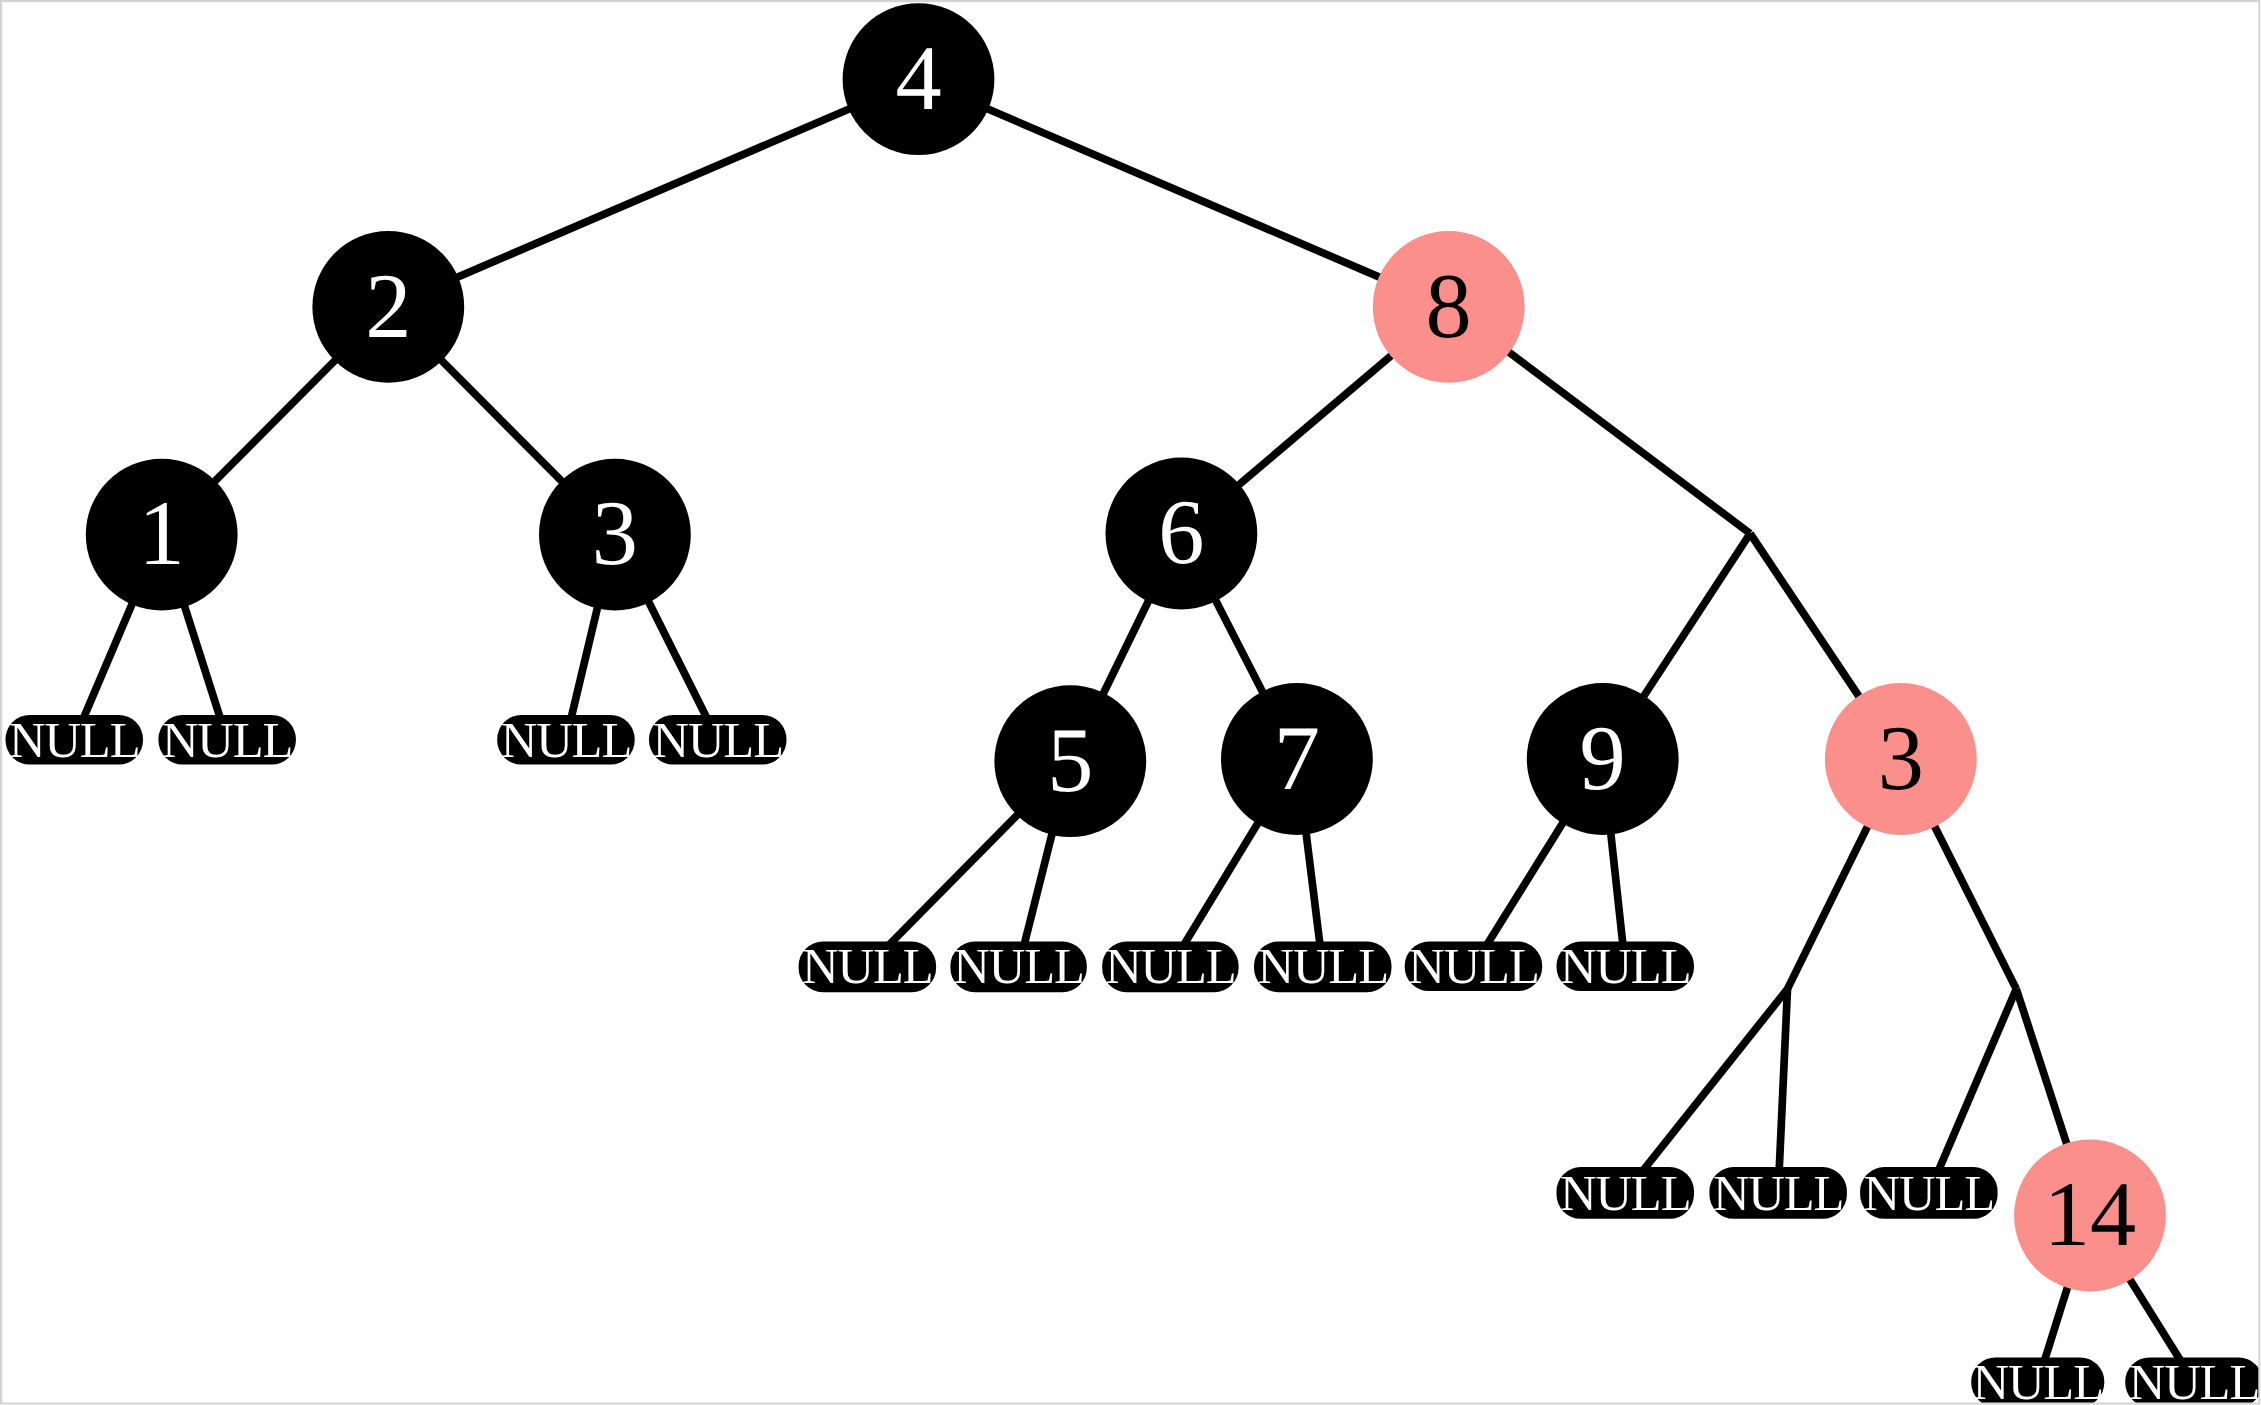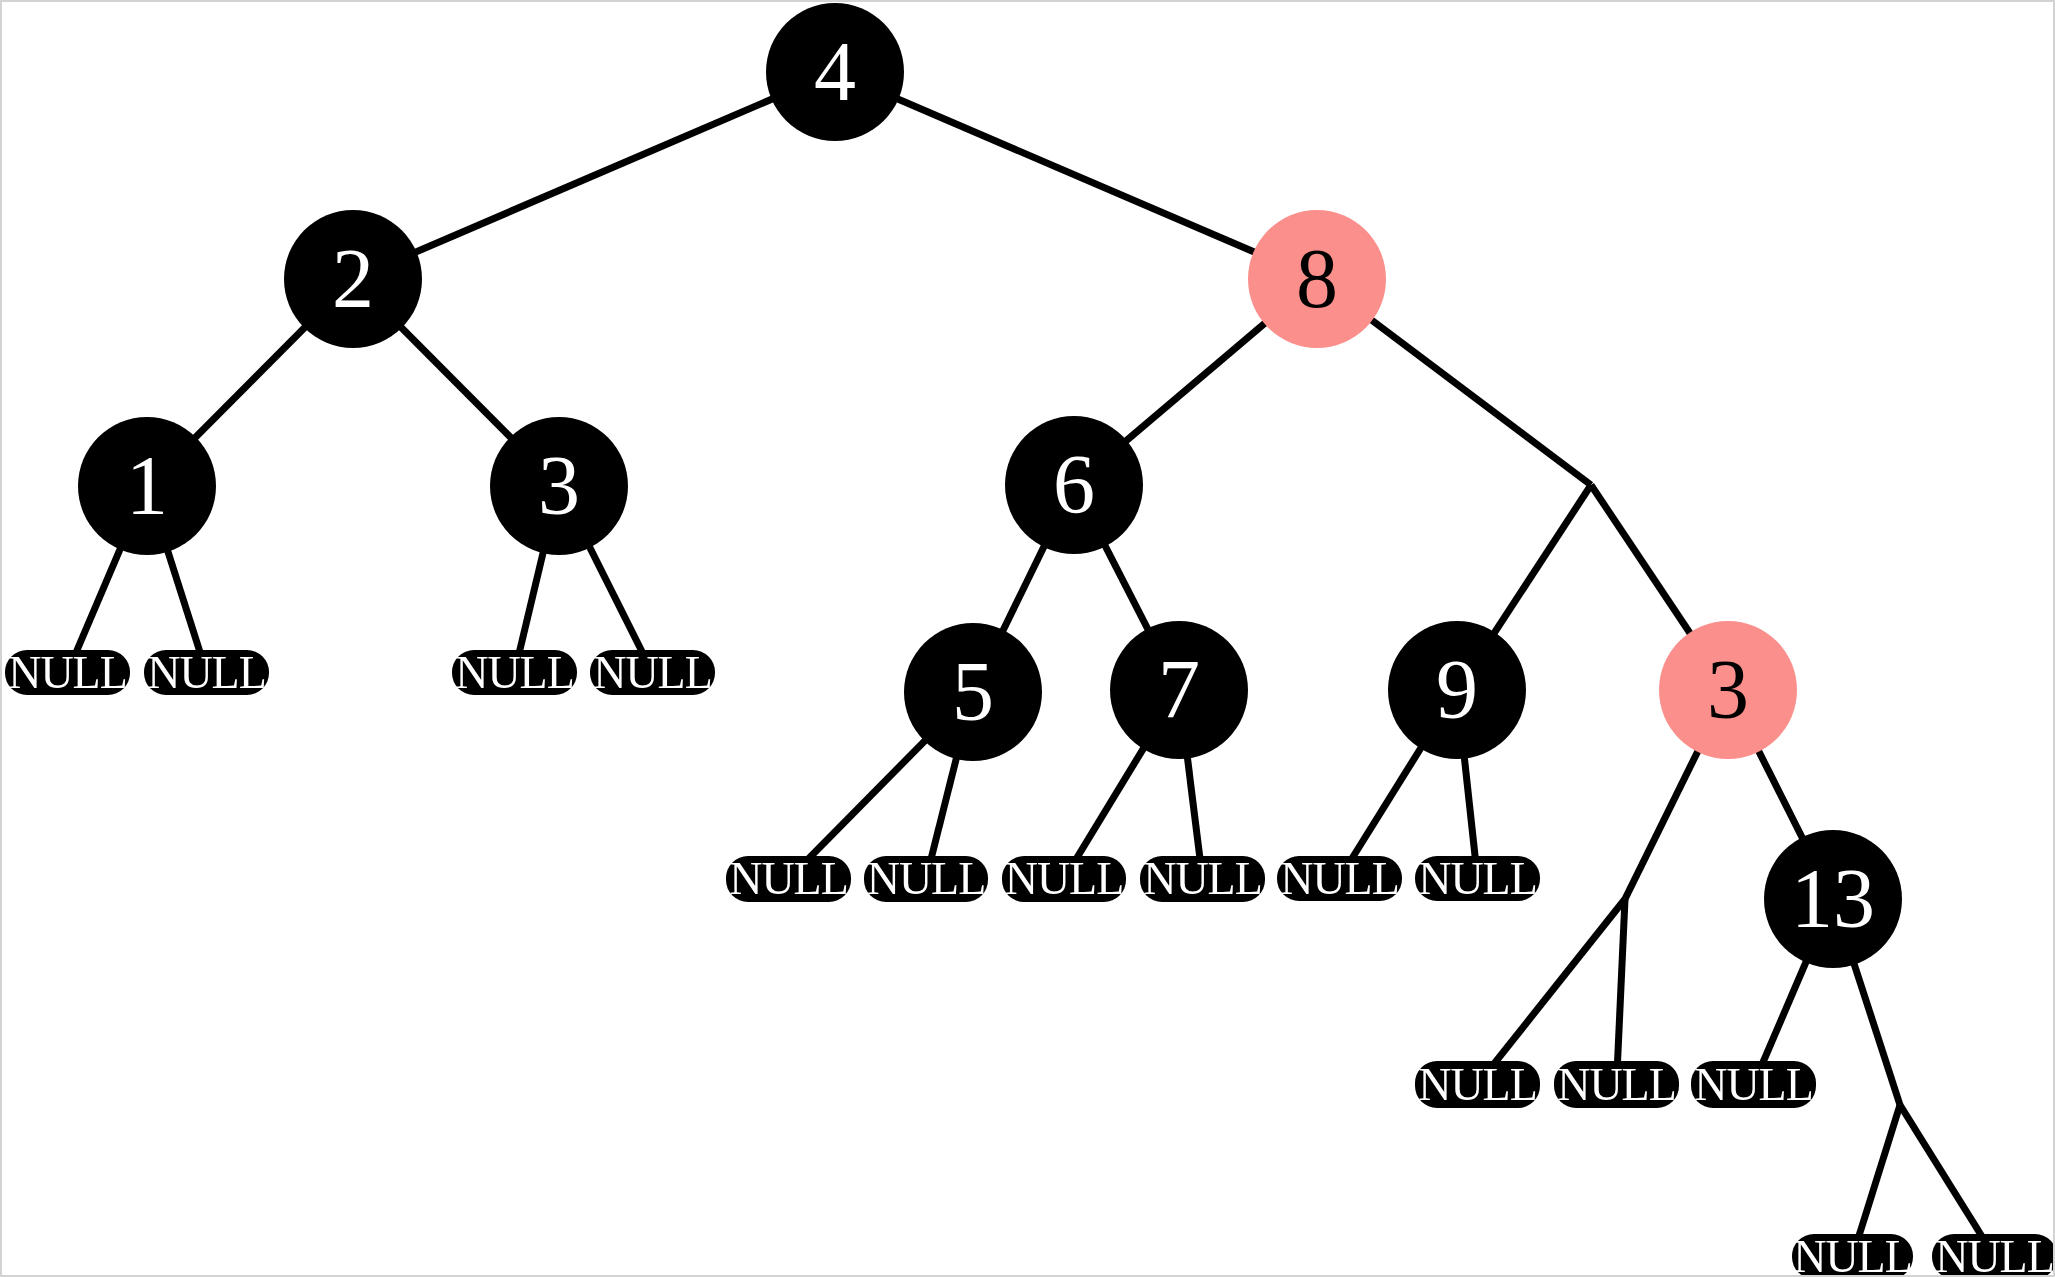--- a/index.html
+++ b/index.html
@@ -108,22 +108,22 @@
     </div>
     <div class="tree-node black" style="left: 1108px; top: 619px; width: 138px; height: 138px;">
       <span>7</span>
     </div>
     <div class="tree-node black" style="left: 1386px; top: 619px; width: 138px; height: 138px;">
       <span>9</span>
     </div>
     <div class="tree-node red" style="left: 1657px; top: 619px; width: 138px; height: 138px;">
       <span>3</span>
     </div>
-    <div class="tree-node black" style="left: 1762px; top: 828px; width: 138px; height: 138px;">
-      <span>13</span>
+    <div class="tree-node red" style="left: 1829px; top: 1034px; width: 138px; height: 138px;">
+      <span>14</span>
     </div>
     <div class="null-leaf" style="left: 3px; top: 648px; width: 125px; height: 45px;">
       <span>NULL</span>
     </div>
     <div class="null-leaf" style="left: 142px; top: 648px; width: 125px; height: 45px;">
       <span>NULL</span>
     </div>
     <div class="null-leaf" style="left: 450px; top: 648px; width: 125px; height: 45px;">
       <span>NULL</span>
     </div>

